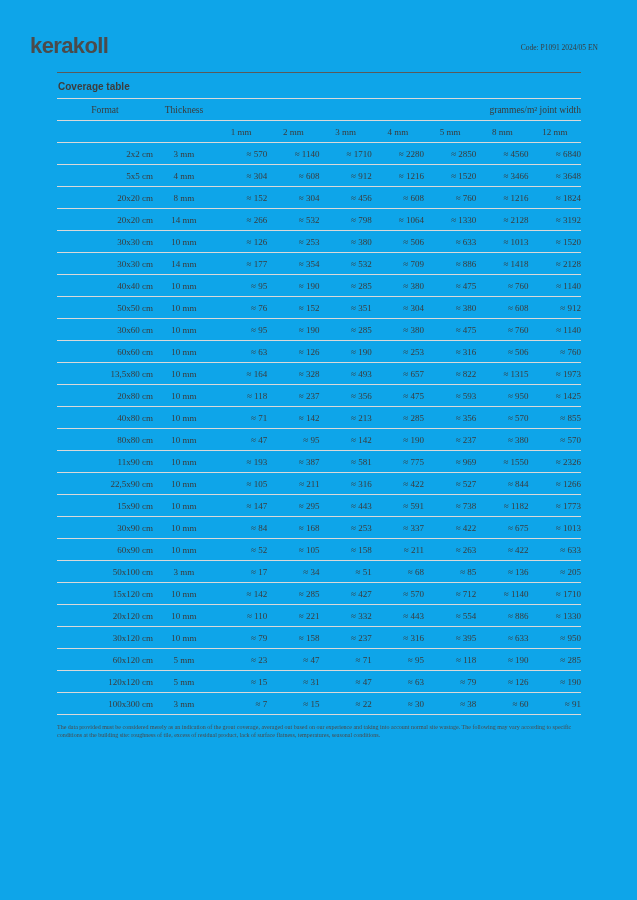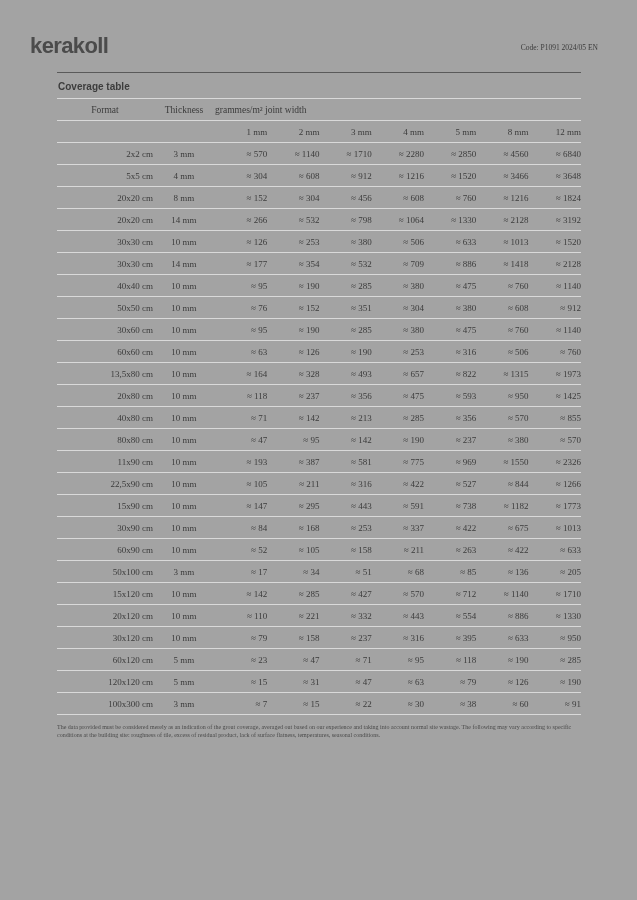--- a/index.html
+++ b/index.html
@@ -4,21 +4,21 @@
 <style>
   html, body { margin: 0; padding: 0; }
   body {
     width: 637px; height: 900px;
     background: #ffffff;
     font-family: "Liberation Serif", serif;
     color: #3b3b3b;
     position: relative;
     overflow: hidden;
   }
-  .page { position: relative; width: 637px; height: 900px; background: #a3a3a3; }
+  .page { position: relative; width: 637px; height: 900px; background: #0ea5e9; }
 
   .logo {
     position: absolute; left: 30px; top: 33px;
     font-family: "Liberation Sans", sans-serif;
     font-weight: bold; font-size: 22px; letter-spacing: -0.6px;
     color: #4b4b4b;
   }
   .doc-code {
     position: absolute; right: 39px; top: 43px;
     font-size: 7.5px; color: #3b3b3b; padding-left: 8px;
@@ -42,22 +42,22 @@
     height: 21px; padding: 0;
     white-space: nowrap; overflow: hidden;
   }
   tr.bottom-rule-row td { border-top: 1px solid #d9d9d9; }
 
   col.c-format { width: 96px; }
   col.c-thick  { width: 62px; }
   col.c-val    { width: 52.28px; }
 
   th.h-format, th.h-thick { text-align: center; font-size: 9.5px; }
-  th.h-group { text-align: left; font-size: 9.5px; }
-  th.h-mm { text-align: right; padding-right: 7px; font-size: 9px; }
+  th.h-group { text-align: right; font-size: 9.5px; }
+  th.h-mm { text-align: center; padding-right: 7px; font-size: 9px; }
 
   td.fmt { text-align: right; padding-right: 9px; }
   td.thk { text-align: center; }
   td.val { text-align: right; padding-right: 7px; }
 
   .footnote {
     margin-top: 9px; width: 524px;
     font-size: 6px; line-height: 7.6px; color: #4a4a4a;
     text-align: left;
   }

